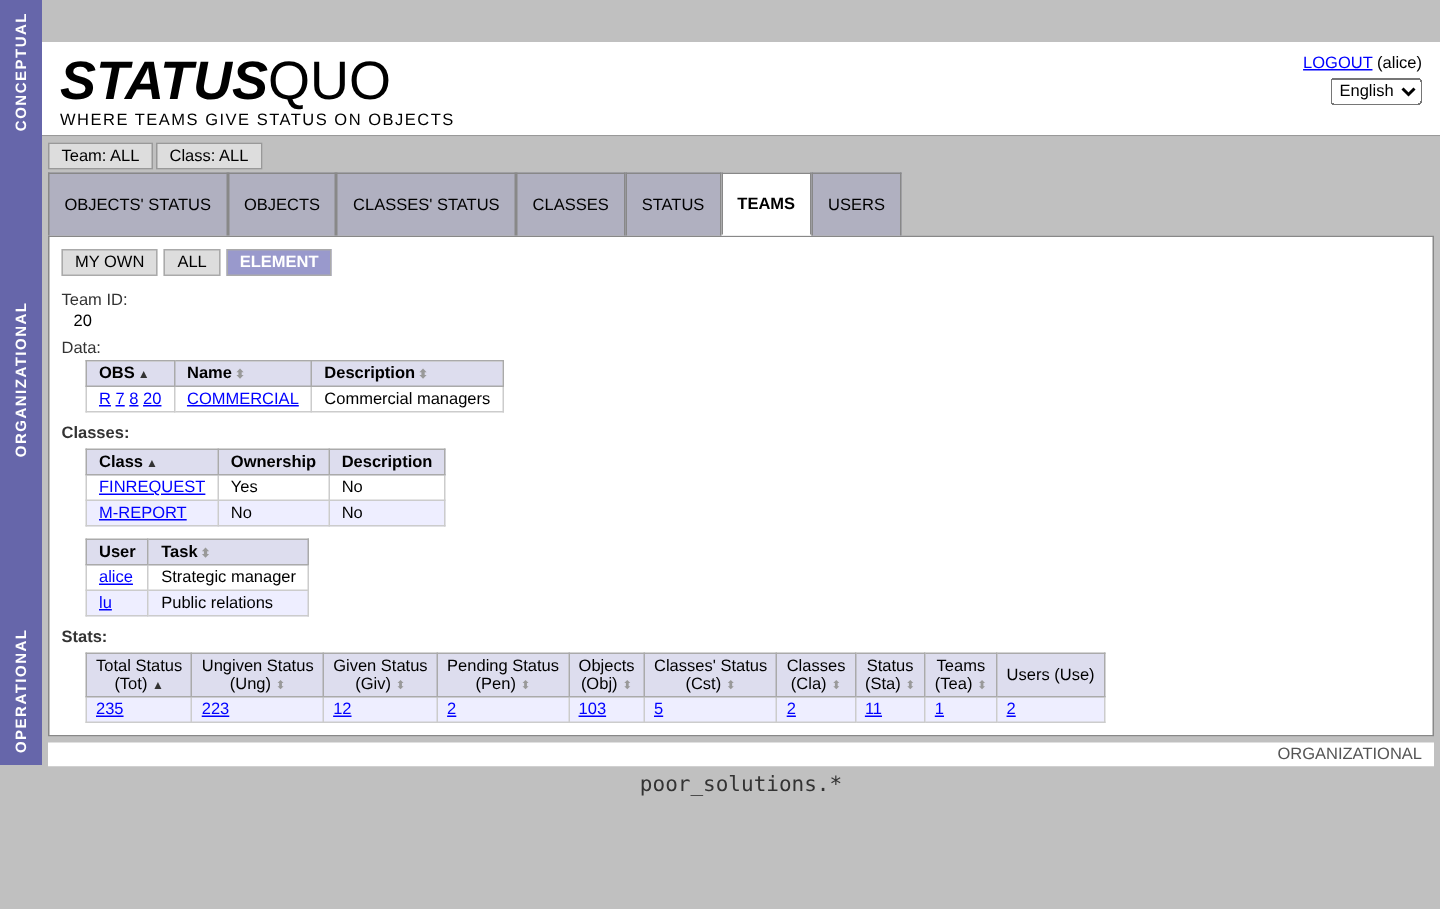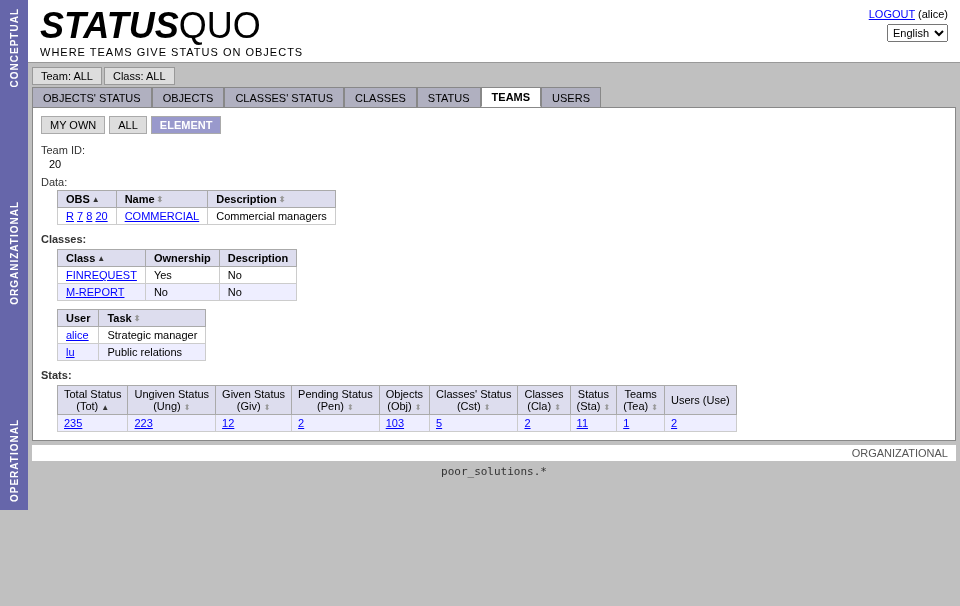--- a/index.html
+++ b/index.html
@@ -35,20 +35,21 @@
     }
 
     
     #header {
       background: white;
       padding: 8px 12px 4px 12px;
       display: flex;
       justify-content: space-between;
       align-items: flex-start;
       border-bottom: 1px solid #999;
+      margin-top: 28px;
     }
     #logo-area {}
     #logo-title {
       font-size: 36px;
       font-weight: bold;
       color: black;
       line-height: 1;
     }
     #logo-title span.status { font-style: italic; }
     #logo-title span.quo { font-weight: normal; }
@@ -97,21 +98,21 @@
       cursor: pointer;
     }
     #tab-row {
       display: flex;
       gap: 0;
     }
     .tab-btn {
       background: #b0b0c0;
       border: 1px solid #888;
       border-bottom: none;
-      padding: 3px 10px;
+      padding: 14px 10px;
       font-size: 11px;
       cursor: pointer;
       color: black;
     }
     .tab-btn.active {
       background: white;
       border-bottom: 1px solid white;
       font-weight: bold;
     }
 
@@ -194,21 +195,21 @@
       border: 1px solid #ccc;
       padding: 2px 6px;
       text-align: left;
       background: #eeeeff;
     }
     table.stats-table td a { color: blue; text-decoration: underline; }
 
     
     #footer {
       text-align: center;
-      font-size: 11px;
+      font-size: 14px;
       font-family: monospace;
       padding: 4px;
       color: #333;
       background: #c0c0c0;
     }
     #org-label {
       text-align: right;
       font-size: 11px;
       color: #555;
       padding: 2px 8px;

